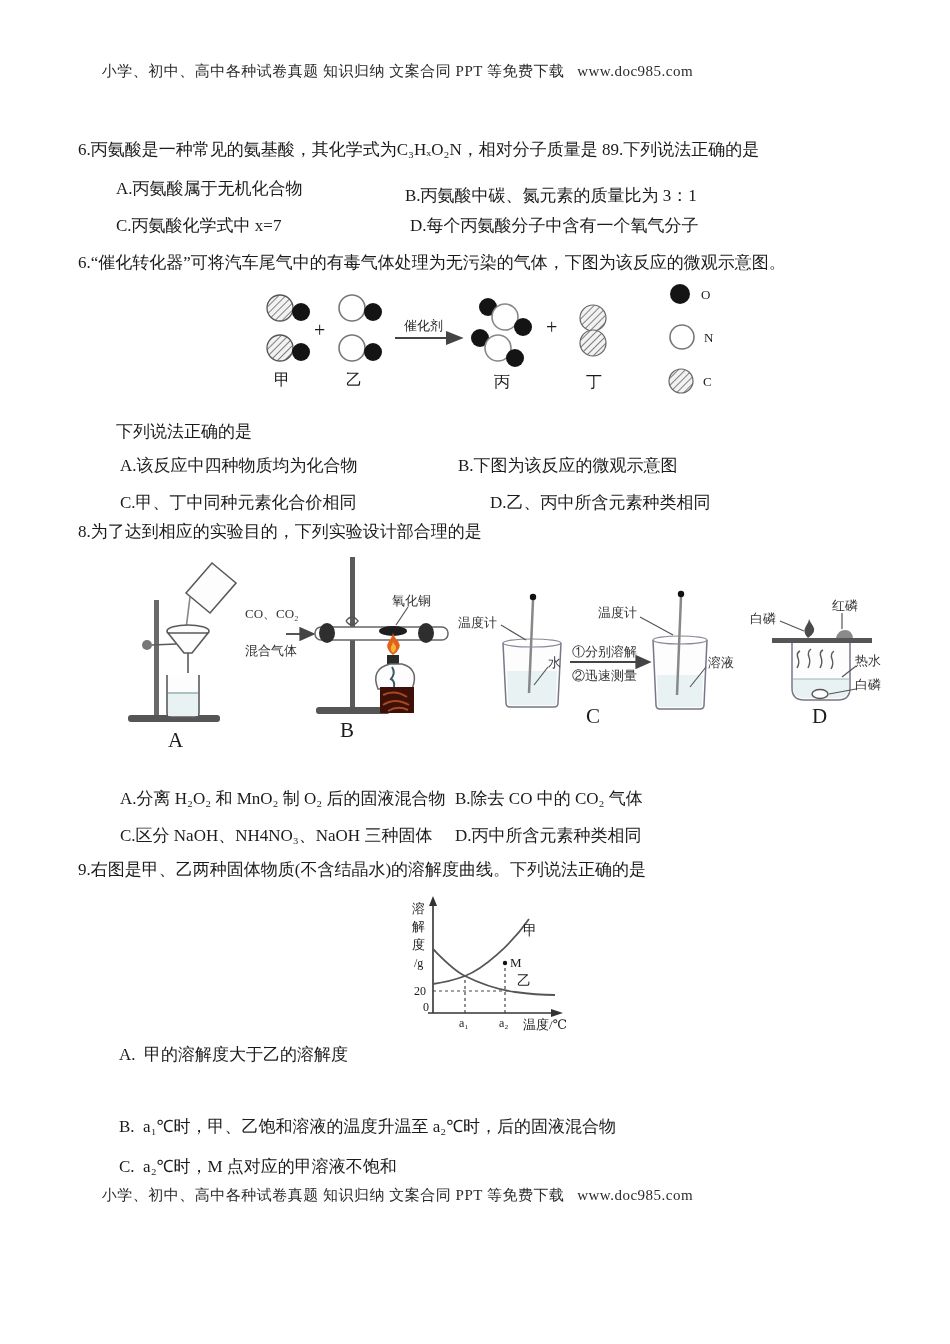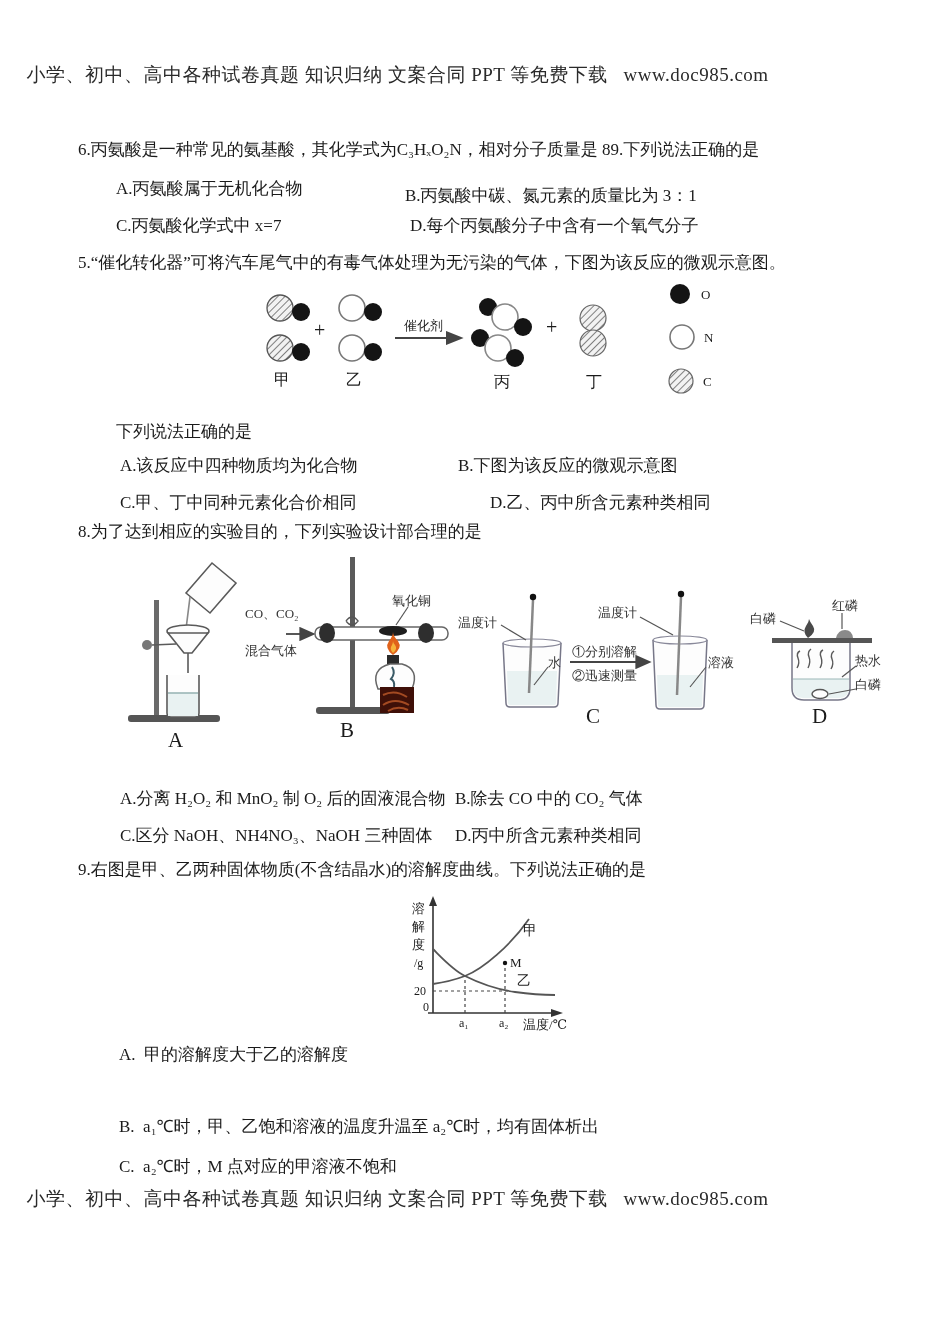--- a/index.html
+++ b/index.html
@@ -2,41 +2,41 @@
 <html><head>
 <meta charset="utf-8">
 <style>
   html,body{margin:0;padding:0;background:#ffffff;}
   body{
     width:950px;height:1344px;position:relative;overflow:hidden;
     font-family:"Liberation Serif","DejaVu Serif",serif;
     color:#1b1b1b;
   }
   .abs{position:absolute;white-space:pre;}
-  .watermark{left:0;width:795px;text-align:center;font-size:19px;color:#2a2a2a;letter-spacing:.5px;}
+  .watermark{left:0;width:795px;text-align:center;font-size:15px;color:#2a2a2a;letter-spacing:.5px;}
   .stem{font-size:17px;}
   .opt{font-size:17px;font-family:Liberation Serif, serif;}
   svg text{font-family:"Liberation Serif","DejaVu Serif",serif;fill:#1b1b1b;}
   .small-label{font-size:13px;fill:#333;}
   .big-letter{font-size:21px;}
 </style>
 </head>
 <body>
 
 <div>
 
   <div class="abs watermark" style="top:62px">小学、初中、高中各种试卷真题 知识归纳 文案合同 PPT 等免费下载   www.doc985.com</div>
 
   <div class="abs stem" style="left:78px;top:138px">6.丙氨酸是一种常见的氨基酸，其化学式为C₃HₓO₂N，相对分子质量是 89.下列说法正确的是</div>
   <div class="abs opt" style="left:116px;top:177px">A.丙氨酸属于无机化合物</div>
   <div class="abs opt" style="left:405px;top:184px">B.丙氨酸中碳、氮元素的质量比为 3：1</div>
   <div class="abs opt" style="left:116px;top:214px">C.丙氨酸化学式中 x=7</div>
   <div class="abs opt" style="left:410px;top:214px">D.每个丙氨酸分子中含有一个氧气分子</div>
 
-  <div class="abs stem" style="left:78px;top:251px">5.“催化转化器”可将汽车尾气中的有毒气体处理为无污染的气体，下图为该反应的微观示意图。</div>
+  <div class="abs stem" style="left:78px;top:251px">6.“催化转化器”可将汽车尾气中的有毒气体处理为无污染的气体，下图为该反应的微观示意图。</div>
 
   <svg class="abs" style="left:230px;top:280px" width="520" height="125" viewBox="0 0 520 125">
     <defs>
       <pattern id="hatch" patternUnits="userSpaceOnUse" width="5" height="5" patternTransform="rotate(45)">
         <rect width="5" height="5" fill="#f2f2f2"></rect>
         <line x1="0" y1="0" x2="0" y2="5" stroke="#5a5a5a" stroke-width="1.5"></line>
       </pattern>
       <marker id="ah" markerWidth="10" markerHeight="8" refX="8" refY="4" orient="auto">
         <polygon points="0,0 10,4 0,8" fill="#444"></polygon>
       </marker>
@@ -258,18 +258,18 @@
     <path d="M28,56 C38,66 48,77 60,83 C78,92 96,97 110,99 C124,101 138,102 150,102" fill="none" stroke="#555" stroke-width="1.8"></path>
 
     <circle cx="100" cy="70" r="2.2" fill="#111"></circle>
     <text x="105" y="74" font-size="13">M</text>
 
     <text x="118" y="42" font-size="14">甲</text>
     <text x="112" y="92" font-size="14">乙</text>
   </svg>
 
   <div class="abs opt" style="left:119px;top:1043px">A.  甲的溶解度大于乙的溶解度</div>
-  <div class="abs opt" style="left:119px;top:1114px">B.  a₁℃时，甲、乙饱和溶液的温度升温至 a₂℃时，均有固体析出</div>
+  <div class="abs opt" style="left:119px;top:1114px">B.  a₁℃时，甲、乙饱和溶液的温度升温至 a₂℃时，后的固液混合物</div>
   <div class="abs opt" style="left:119px;top:1154px">C.  a₂℃时，M 点对应的甲溶液不饱和</div>
 
   <div class="abs watermark" style="top:1186px">小学、初中、高中各种试卷真题 知识归纳 文案合同 PPT 等免费下载   www.doc985.com</div>
 
 </div>
 
 </body></html>

